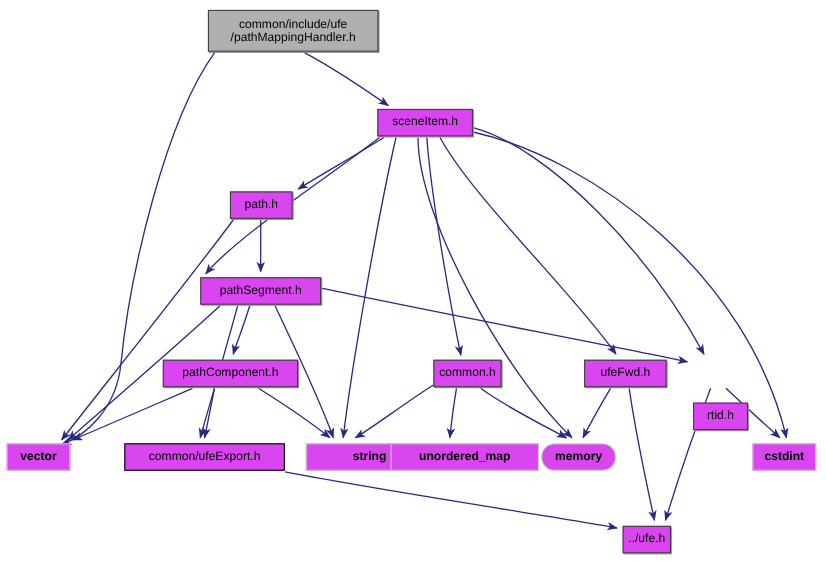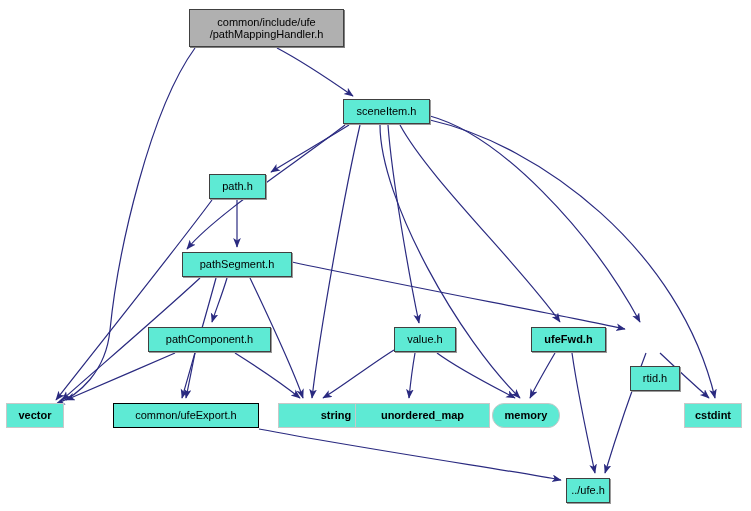--- a/index.html
+++ b/index.html
@@ -2,21 +2,21 @@
 <html><head>
 <meta charset="utf-8">
 <style>
   html,body{margin:0;padding:0;background:#ffffff;}
   body{font-family:"Liberation Sans",sans-serif;}
   #graph{position:relative;width:751px;height:511px;overflow:hidden;background:#ffffff;}
   #edges{position:absolute;left:0;top:0;width:751px;height:511px;}
   .node{position:absolute;box-sizing:border-box;display:flex;align-items:center;
         justify-content:center;text-align:center;line-height:1.12;
         font-family:"Liberation Sans",sans-serif;font-size:11px;color:#000000;
-        background:#5eead4;border:1px solid #c8c8c8;white-space:pre;}
+        background:#d946ef;border:1px solid #c8c8c8;white-space:pre;}
   .node.kind-header{border:1px solid #000000;}
   .node.kind-root{background:#b0b0b0;border:1px solid #404040;
         box-shadow:1px 1px 0 0 #808080;}
   .node.kind-strong{border:1px solid #404040;box-shadow:1px 1px 0 0 #9a9a9a;}
   .node.kind-plain{border:1px solid #c8c8c8;font-weight:bold;}
 </style>
 </head>
 <body>
 
 <div id="graph">
@@ -57,22 +57,22 @@
         <path d="M 259,429 C 370,450 520,472 561,480" marker-end="url(#ah)" stroke="#2a2a80"></path>
       </g>
   </svg>
   <div id="node-layer">
       <div class="node kind-root" style="left: 157px; top: 9px; width: 155px; height: 38px; margin-left: 32px;">common/include/ufe
 /pathMappingHandler.h</div>
       <div class="node kind-strong" style="left: 343px; top: 99px; width: 87px; height: 25px;">sceneItem.h</div>
       <div class="node kind-strong" style="left: 209px; top: 174px; width: 57px; height: 25px;">path.h</div>
       <div class="node kind-strong" style="left: 182px; top: 252px; width: 110px; height: 25px;">pathSegment.h</div>
       <div class="node kind-strong" style="left: 148px; top: 327px; width: 123px; height: 25px;">pathComponent.h</div>
-      <div class="node kind-strong" style="left: 394px; top: 327px; width: 62px; height: 25px;">value.h</div>
-      <div class="node kind-strong" style="left: 531px; top: 327px; width: 75px; height: 25px; font-weight: bold;">ufeFwd.h</div>
+      <div class="node kind-strong" style="left: 394px; top: 327px; width: 62px; height: 25px;">common.h</div>
+      <div class="node kind-strong" style="left: 531px; top: 327px; width: 75px; height: 25px;">ufeFwd.h</div>
       <div class="node kind-strong" style="left: 630px; top: 342px; width: 50px; height: 25px; margin-top: 24px;">rtid.h</div>
       <div class="node kind-plain" style="left: 6px; top: 403px; width: 58px; height: 25px;">vector</div>
       <div class="node kind-header" style="left: 113px; top: 403px; width: 146px; height: 25px;">common/ufeExport.h</div>
       <div class="node kind-plain" style="left: 278px; top: 403px; width: 80px; height: 25px; padding-left: 36px;">string</div>
       <div class="node kind-plain" style="left: 355px; top: 403px; width: 135px; height: 25px;">unordered_map</div>
       <div class="node kind-plain" style="left: 492px; top: 403px; width: 68px; height: 25px; border-radius: 12px;">memory</div>
       <div class="node kind-plain" style="left: 684px; top: 403px; width: 58px; height: 25px;">cstdint</div>
       <div class="node kind-strong" style="left: 566px; top: 478px; width: 44px; height: 25px;">../ufe.h</div>
     </div>
 </div>

